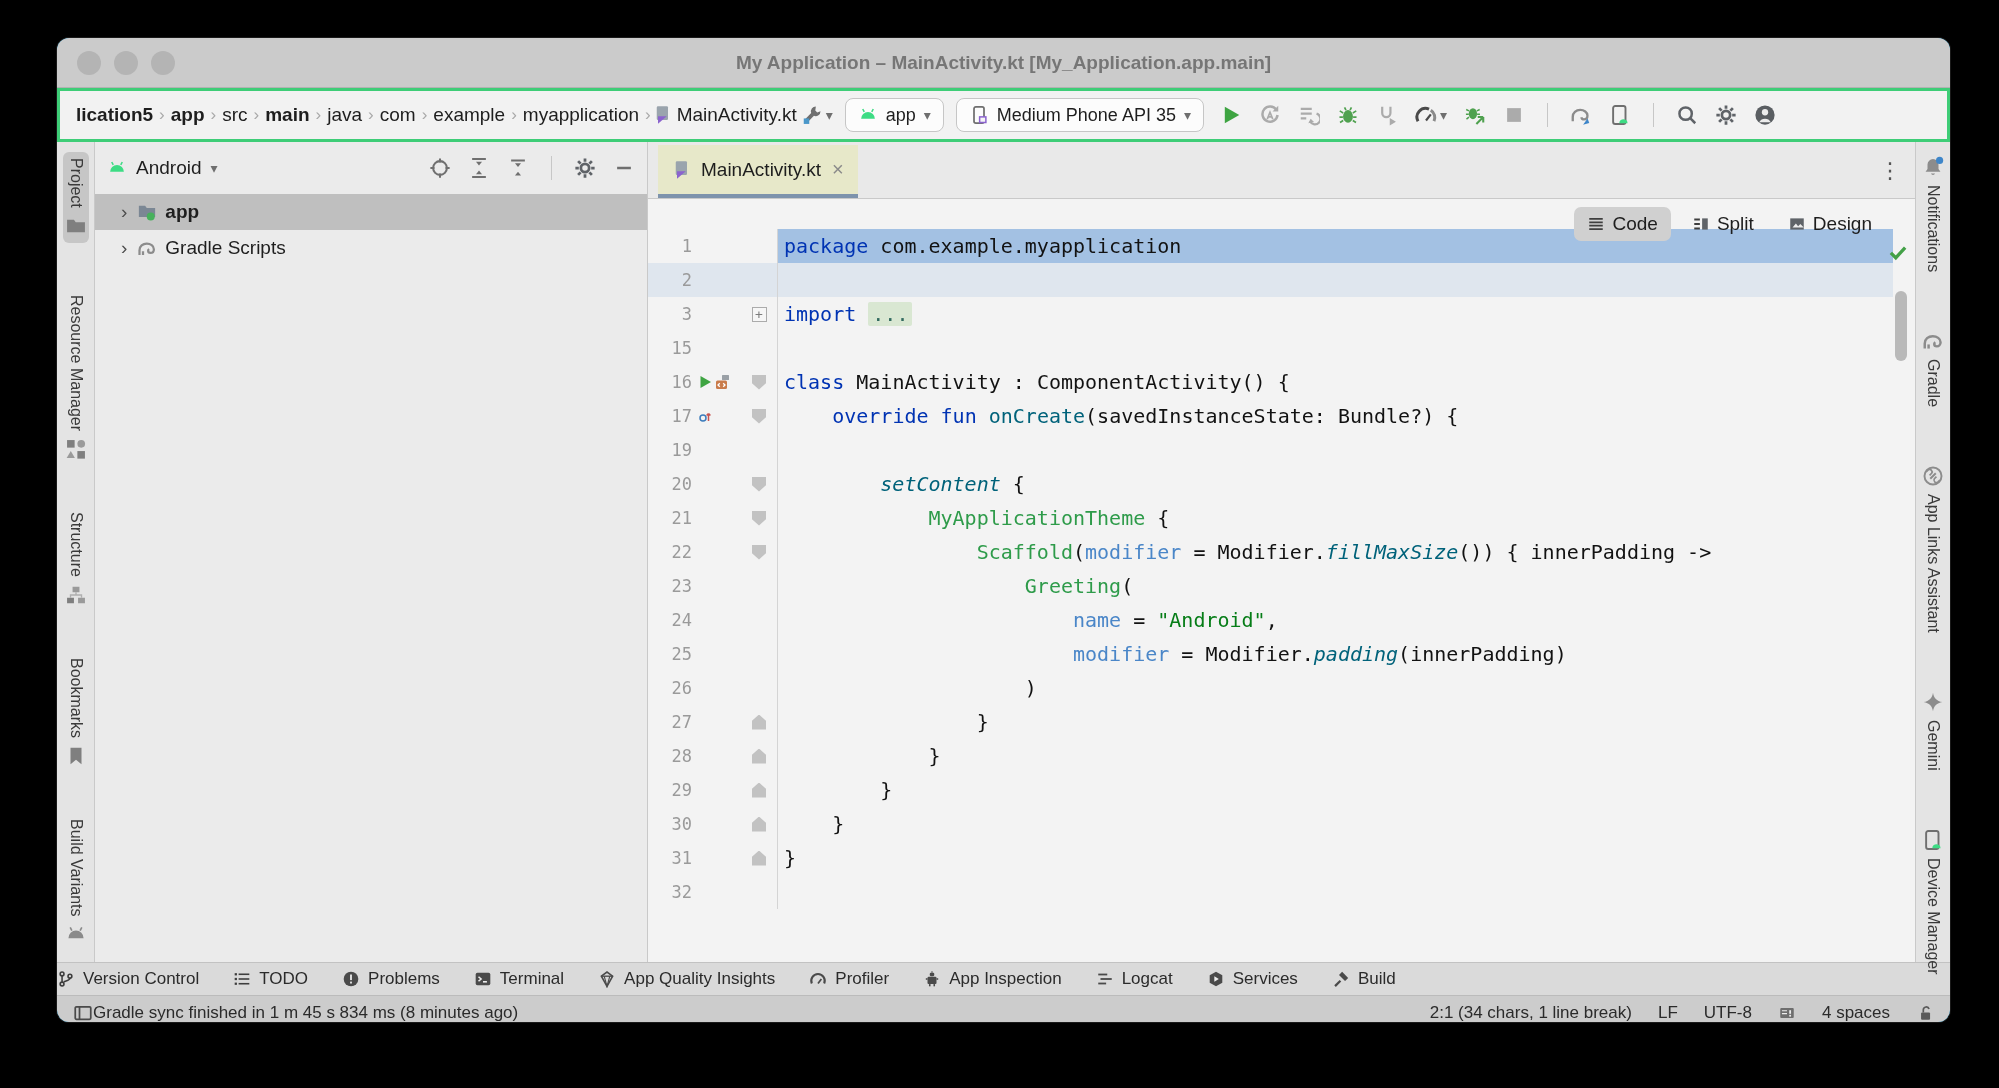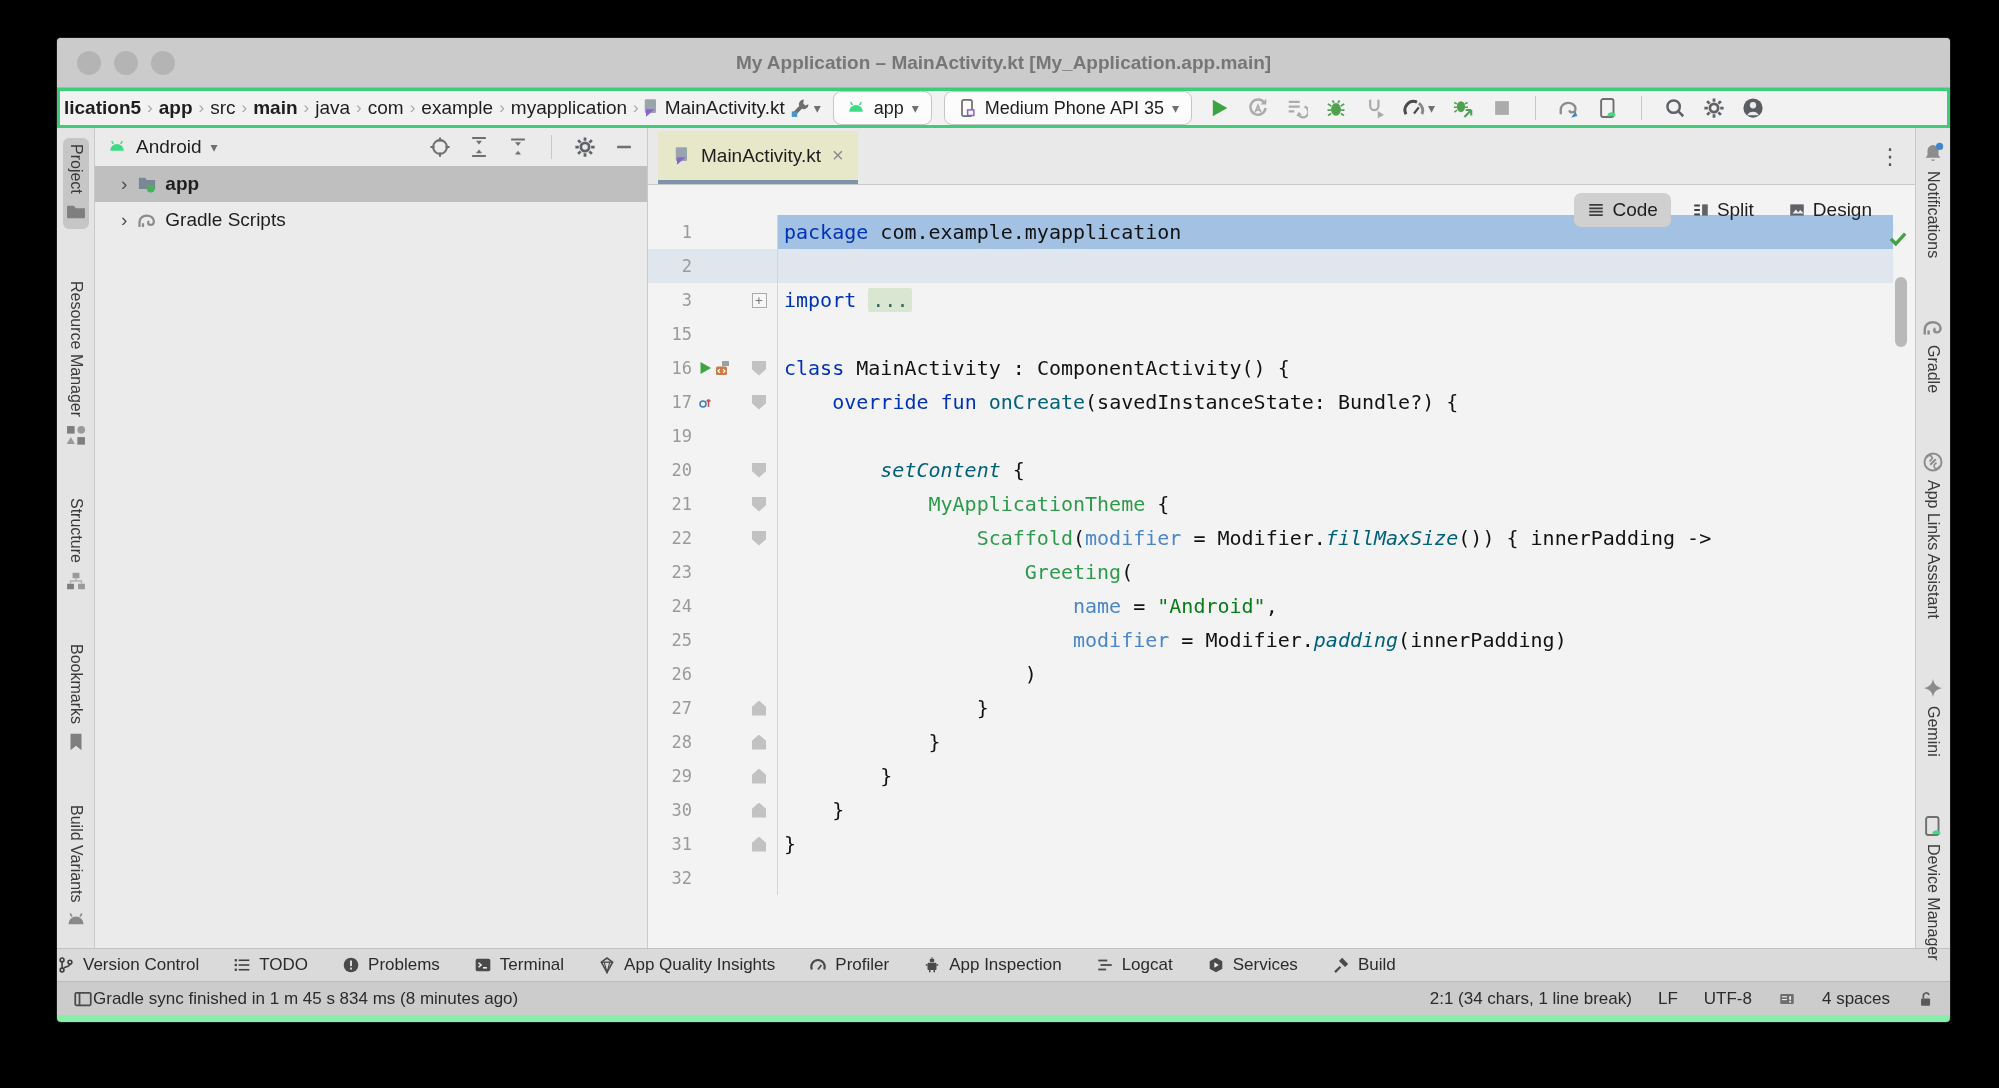--- a/index.html
+++ b/index.html
@@ -1,24 +1,24 @@
 <!DOCTYPE html>
 <html><head>
 <meta charset="utf-8">
 <style>
   html,body{margin:0;padding:0;background:#000;}
   .stage{position:relative;width:1999px;height:1088px;background:#000;overflow:hidden;font-family:"Liberation Sans",sans-serif;}
-  .window{position:absolute;left:57px;top:38px;width:1893px;height:984px;border-radius:4px;background:#86efac;overflow:hidden;box-shadow:0 0 0 1px #1a1a1a;}
+  .window{position:absolute;left:57px;top:38px;width:1893px;height:984px;border-radius:12px;background:#0ea5e9;overflow:hidden;box-shadow:0 0 0 1px #1a1a1a;}
   
   .titlebar{height:50px;background:#CBCBCB;border-bottom:1px solid #B2B2B2;position:relative;display:flex;align-items:center;justify-content:center;box-sizing:border-box;}
   .lights{position:absolute;left:20px;top:0;bottom:0;display:flex;align-items:center;gap:13px;}
   .light{width:24px;height:24px;border-radius:50%;background:#B4B4B4;}
   .title{font-size:19px;font-weight:bold;color:#767676;}
   
-  .toolbar{height:40px;box-sizing:border-box;border:3px solid #3ECD77;background:#F2F2F2;display:flex;align-items:center;padding:0 0;white-space:nowrap;}
+  .toolbar{height:54px;box-sizing:border-box;border:3px solid #3ECD77;background:#F2F2F2;display:flex;align-items:center;padding:0 12px;white-space:nowrap;}
   .crumbs{display:flex;align-items:center;font-size:19px;color:#1e1e1e;}
   .crumb{padding:0 4px;cursor:default;}
   .crumb.b{font-weight:bold;}
   .csep{color:#A9A9A9;font-size:17px;padding:0 2px;}
   .chooser{display:flex;align-items:center;gap:8px;background:#FCFCFC;border:1px solid #C6C6C6;border-radius:8px;padding:4px 12px;font-size:18px;color:#1e1e1e;margin-left:12px;height:24px;}
   .caret{color:#6F6F6F;font-size:14px;}
   .actions{display:flex;align-items:center;gap:17px;margin-left:16px;}
   .abtn{display:flex;align-items:center;gap:3px;cursor:default;}
   .tsep{width:1px;height:24px;background:#C7C7C7;margin:0 5px;}
   .icon{display:inline-flex;align-items:center;justify-content:center;}
@@ -28,21 +28,21 @@
   .i16 svg{width:16px;height:16px;}
   
   .body{display:flex;height:820px;}
   .lstrip{width:38px;background:#E4E4E4;border-right:1px solid #C9C9C9;display:flex;flex-direction:column;align-items:center;padding-top:10px;gap:52px;box-sizing:border-box;}
   .rstrip{width:35px;background:#E4E4E4;border-left:1px solid #C9C9C9;display:flex;flex-direction:column;align-items:center;padding-top:14px;gap:58px;box-sizing:border-box;}
   .sitem{display:flex;flex-direction:column;align-items:center;gap:7px;cursor:default;}
   .sitem.sel{background:#C6C6C6;border-radius:6px;padding:6px 2px;}
   .slabel{writing-mode:vertical-rl;font-size:16px;color:#3A3A3A;}
   
   .project{width:553px;background:#EBEBEB;border-right:1px solid #C9C9C9;display:flex;flex-direction:column;box-sizing:border-box;}
-  .pheader{height:38px;display:flex;align-items:center;padding:0 12px;gap:9px;font-size:19px;color:#1e1e1e;flex:0 0 auto;}
+  .pheader{height:52px;display:flex;align-items:center;padding:0 12px;gap:9px;font-size:19px;color:#1e1e1e;flex:0 0 auto;}
   .pcaret{color:#6F6F6F;font-size:14px;}
   .ptools{margin-left:auto;display:flex;align-items:center;gap:17px;}
   .trow{height:36px;display:flex;align-items:center;padding-left:26px;gap:8px;font-size:19px;color:#1e1e1e;cursor:default;}
   .trow.sel{background:#BFBFBF;}
   .trow .chev{color:#4d4d4d;font-size:19px;margin-right:2px;}
   .trow.bold .tlabel{font-weight:bold;}
   
   .editor{flex:1;display:flex;flex-direction:column;background:#F3F3F3;min-width:0;}
   .tabbar{height:57px;background:#E9E9E9;border-bottom:1px solid #C9C9C9;display:flex;align-items:flex-end;padding-left:10px;box-sizing:border-box;}
   .tab{height:53px;display:flex;align-items:center;gap:9px;padding:0 14px;background:#E7E8C9;border-bottom:4px solid #7E93AC;font-size:19px;color:#1e1e1e;box-sizing:border-box;}

